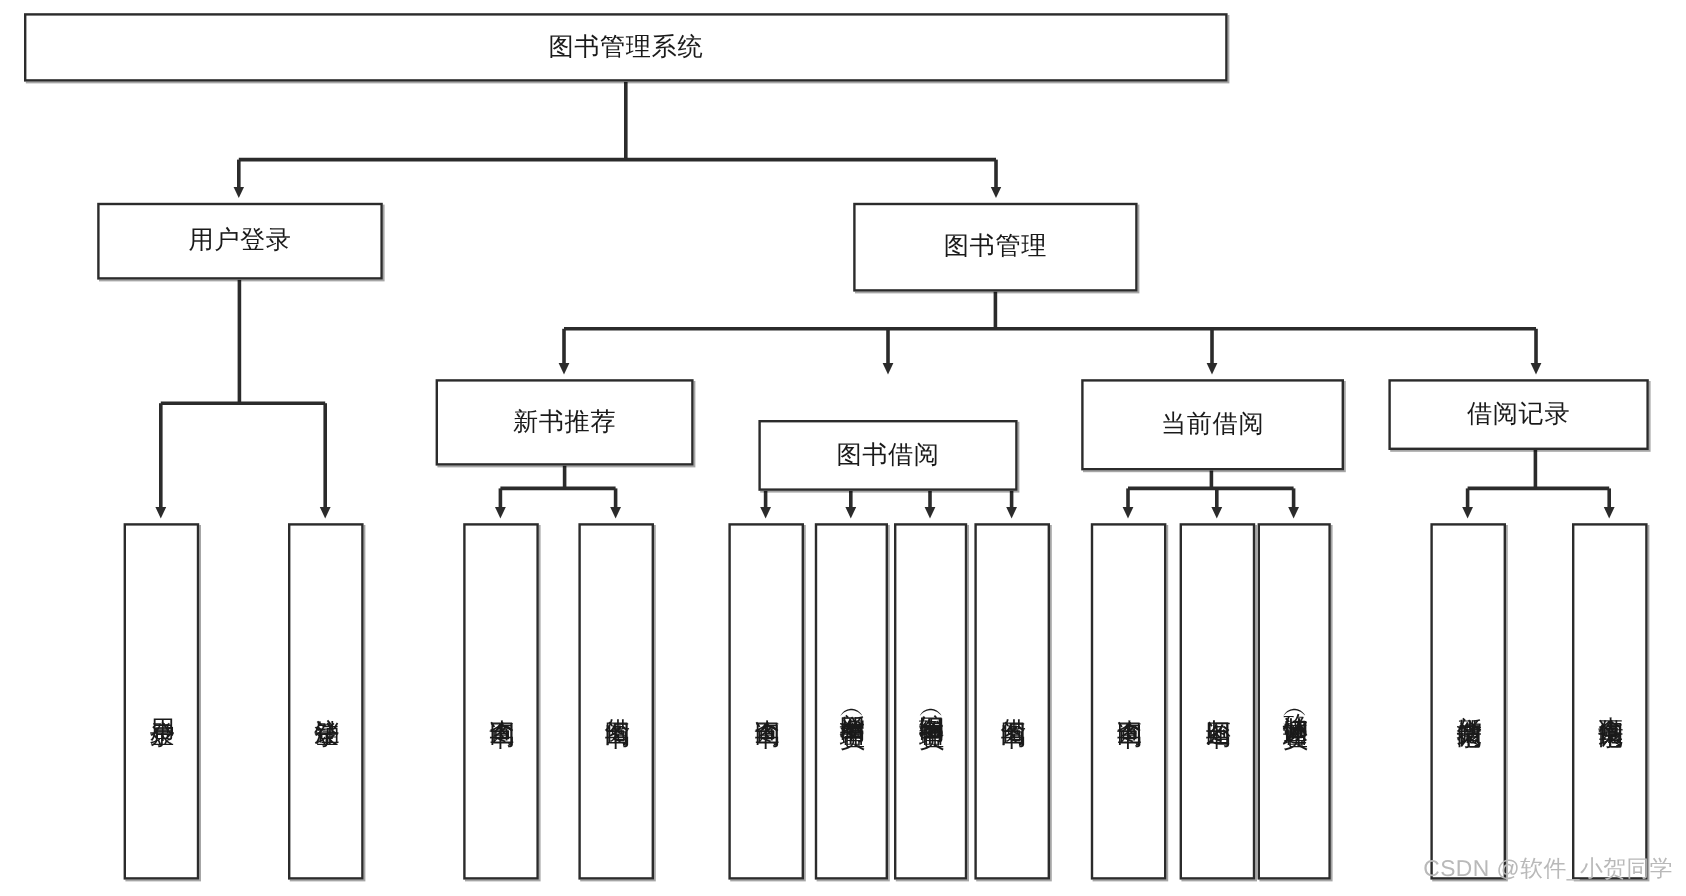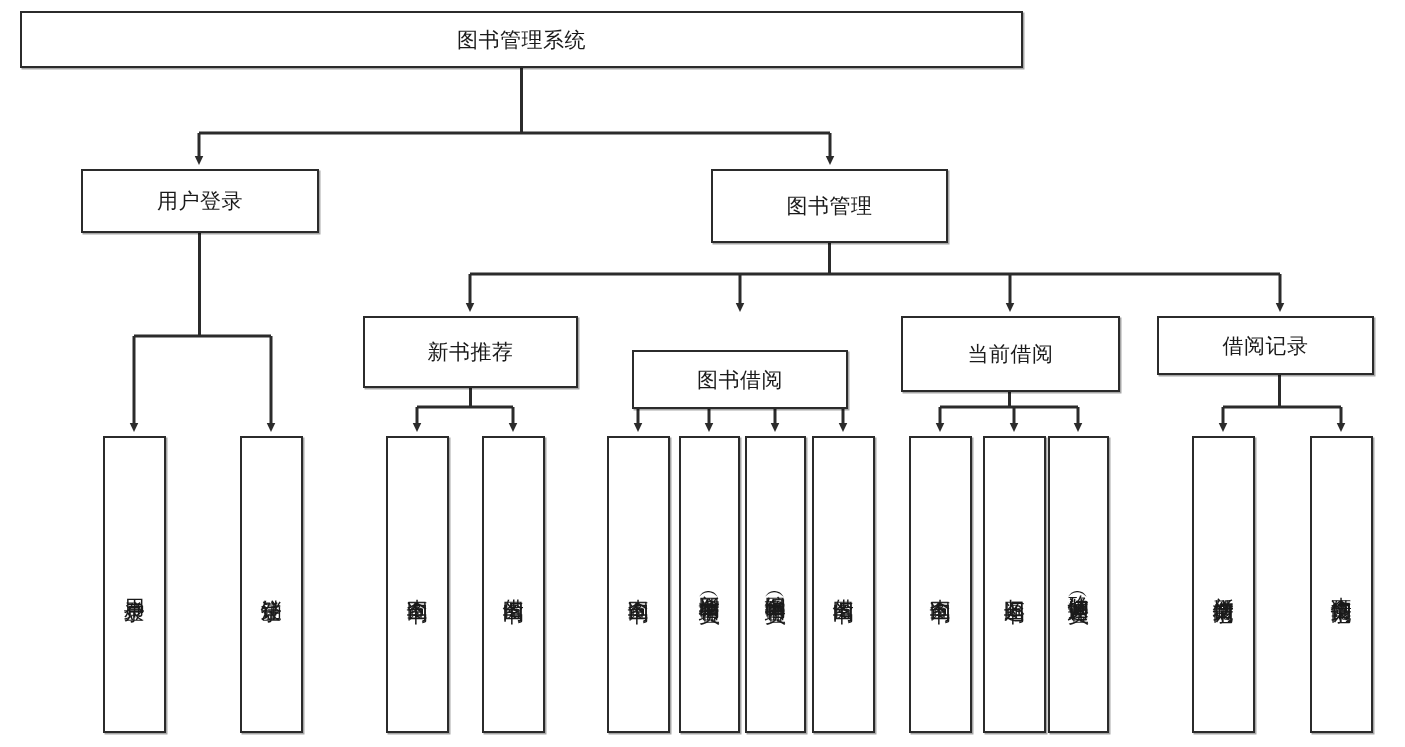--- a/index.html
+++ b/index.html
@@ -184,14 +184,15 @@
   <div class="node vert" style="left:1048px; top:436px; width:61px; height:297px;">
     <span class="node-label">确认归还（管理员）</span>
   </div>
   <div class="node vert" style="left:1192px; top:436px; width:63px; height:297px;">
     <span class="node-label">新增借阅记录</span>
   </div>
   <div class="node vert" style="left:1310px; top:436px; width:63px; height:297px;">
     <span class="node-label">查询借阅记录</span>
   </div>
 
+  <div class="watermark">CSDN @软件_小贺同学</div>
 
 </div>
 
 </body></html>

